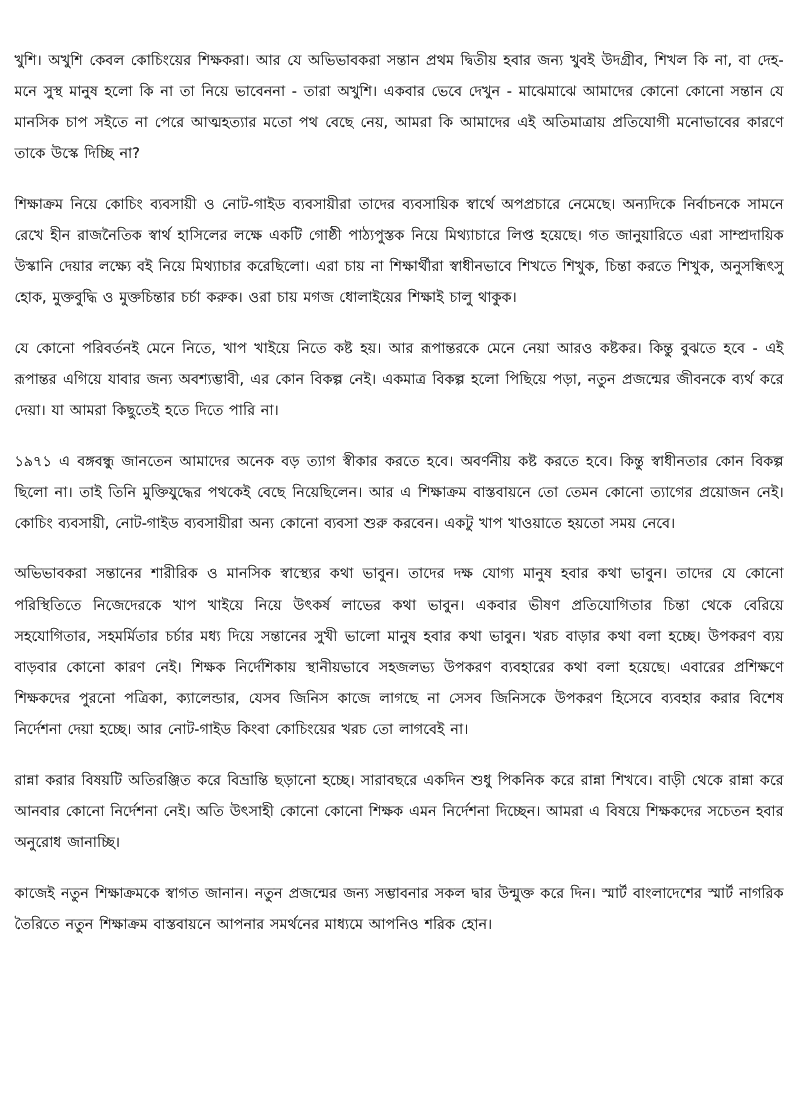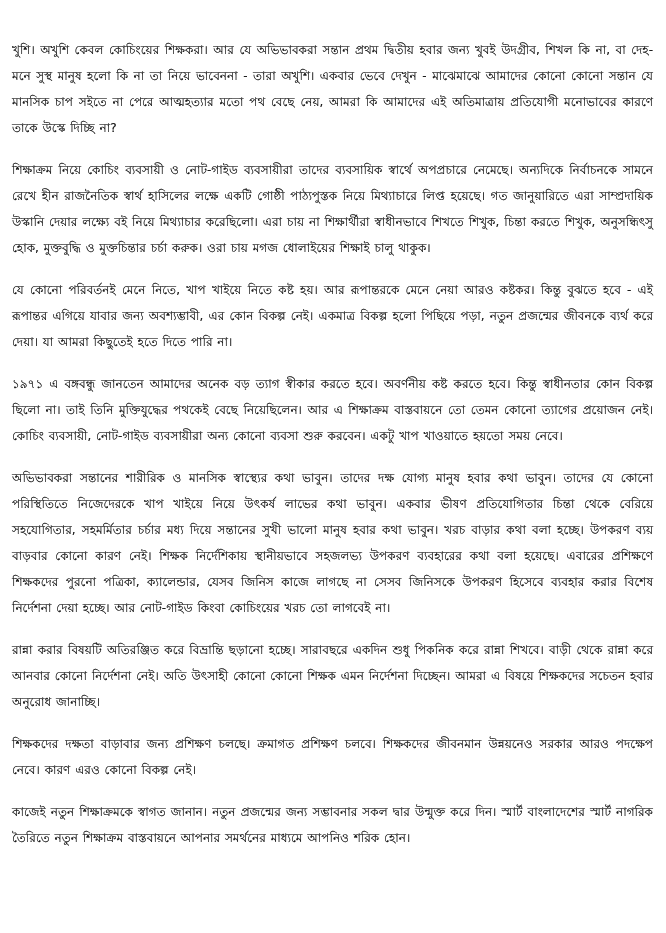--- a/index.html
+++ b/index.html
@@ -34,16 +34,15 @@
 </head>
 <body>
 
 <div class="page">
   <p class="para">খুশি। অখুশি কেবল কোচিংয়ের শিক্ষকরা। আর যে অভিভাবকরা সন্তান প্রথম দ্বিতীয় হবার জন্য খুবই উদগ্রীব, শিখল কি না, বা দেহ-মনে সুস্থ মানুষ হলো কি না তা নিয়ে ভাবেননা - তারা অখুশি। একবার ভেবে দেখুন - মাঝেমাঝে আমাদের কোনো কোনো সন্তান যে মানসিক চাপ সইতে না পেরে আত্মহত্যার মতো পথ বেছে নেয়, আমরা কি আমাদের এই অতিমাত্রায় প্রতিযোগী মনোভাবের কারণে তাকে উস্কে দিচ্ছি না?</p>
   <p class="para">শিক্ষাক্রম নিয়ে কোচিং ব্যবসায়ী ও নোট-গাইড ব্যবসায়ীরা তাদের ব্যবসায়িক স্বার্থে অপপ্রচারে নেমেছে। অন্যদিকে নির্বাচনকে সামনে রেখে হীন রাজনৈতিক স্বার্থ হাসিলের লক্ষে একটি গোষ্ঠী পাঠ্যপুস্তক নিয়ে মিথ্যাচারে লিপ্ত হয়েছে। গত জানুয়ারিতে এরা সাম্প্রদায়িক উস্কানি দেয়ার লক্ষ্যে বই নিয়ে মিথ্যাচার করেছিলো। এরা চায় না শিক্ষার্থীরা স্বাধীনভাবে শিখতে শিখুক, চিন্তা করতে শিখুক, অনুসন্ধিৎসু হোক, মুক্তবুদ্ধি ও মুক্তচিন্তার চর্চা করুক। ওরা চায় মগজ ধোলাইয়ের শিক্ষাই চালু থাকুক।</p>
   <p class="para">যে কোনো পরিবর্তনই মেনে নিতে, খাপ খাইয়ে নিতে কষ্ট হয়। আর রূপান্তরকে মেনে নেয়া আরও কষ্টকর। কিন্তু বুঝতে হবে - এই রূপান্তর এগিয়ে যাবার জন্য অবশ্যম্ভাবী, এর কোন বিকল্প নেই। একমাত্র বিকল্প হলো পিছিয়ে পড়া, নতুন প্রজন্মের জীবনকে ব্যর্থ করে দেয়া। যা আমরা কিছুতেই হতে দিতে পারি না।</p>
   <p class="para">১৯৭১ এ বঙ্গবন্ধু জানতেন আমাদের অনেক বড় ত্যাগ স্বীকার করতে হবে। অবর্ণনীয় কষ্ট করতে হবে। কিন্তু স্বাধীনতার কোন বিকল্প ছিলো না। তাই তিনি মুক্তিযুদ্ধের পথকেই বেছে নিয়েছিলেন। আর এ শিক্ষাক্রম বাস্তবায়নে তো তেমন কোনো ত্যাগের প্রয়োজন নেই। কোচিং ব্যবসায়ী, নোট-গাইড ব্যবসায়ীরা অন্য কোনো ব্যবসা শুরু করবেন। একটু খাপ খাওয়াতে হয়তো সময় নেবে।</p>
   <p class="para">অভিভাবকরা সন্তানের শারীরিক ও মানসিক স্বাস্থ্যের কথা ভাবুন। তাদের দক্ষ যোগ্য মানুষ হবার কথা ভাবুন। তাদের যে কোনো পরিস্থিতিতে নিজেদেরকে খাপ খাইয়ে নিয়ে উৎকর্ষ লাভের কথা ভাবুন। একবার ভীষণ প্রতিযোগিতার চিন্তা থেকে বেরিয়ে সহযোগিতার, সহমর্মিতার চর্চার মধ্য দিয়ে সন্তানের সুখী ভালো মানুষ হবার কথা ভাবুন। খরচ বাড়ার কথা বলা হচ্ছে। উপকরণ ব্যয় বাড়বার কোনো কারণ নেই। শিক্ষক নির্দেশিকায় স্থানীয়ভাবে সহজলভ্য উপকরণ ব্যবহারের কথা বলা হয়েছে। এবারের প্রশিক্ষণে শিক্ষকদের পুরনো পত্রিকা, ক্যালেন্ডার, যেসব জিনিস কাজে লাগছে না সেসব জিনিসকে উপকরণ হিসেবে ব্যবহার করার বিশেষ নির্দেশনা দেয়া হচ্ছে। আর নোট-গাইড কিংবা কোচিংয়ের খরচ তো লাগবেই না।</p>
   <p class="para">রান্না করার বিষয়টি অতিরঞ্জিত করে বিভ্রান্তি ছড়ানো হচ্ছে। সারাবছরে একদিন শুধু পিকনিক করে রান্না শিখবে। বাড়ী থেকে রান্না করে আনবার কোনো নির্দেশনা নেই। অতি উৎসাহী কোনো কোনো শিক্ষক এমন নির্দেশনা দিচ্ছেন। আমরা এ বিষয়ে শিক্ষকদের সচেতন হবার অনুরোধ জানাচ্ছি।</p>
-  <p class="para">শিক্ষকদের দক্ষতা বাড়াবার জন্য প্রশিক্ষণ চলছে। ক্রমাগত প্রশিক্ষণ চলবে। শিক্ষকদের জীবনমান উন্নয়নেও সরকার আরও পদক্ষেপ নেবে। কারণ এরও কোনো বিকল্প নেই।</p>
   <p class="para">কাজেই নতুন শিক্ষাক্রমকে স্বাগত জানান। নতুন প্রজন্মের জন্য সম্ভাবনার সকল দ্বার উন্মুক্ত করে দিন। স্মার্ট বাংলাদেশের স্মার্ট নাগরিক তৈরিতে নতুন শিক্ষাক্রম বাস্তবায়নে আপনার সমর্থনের মাধ্যমে আপনিও শরিক হোন।</p>
 
 </div>
 
 </body></html>

